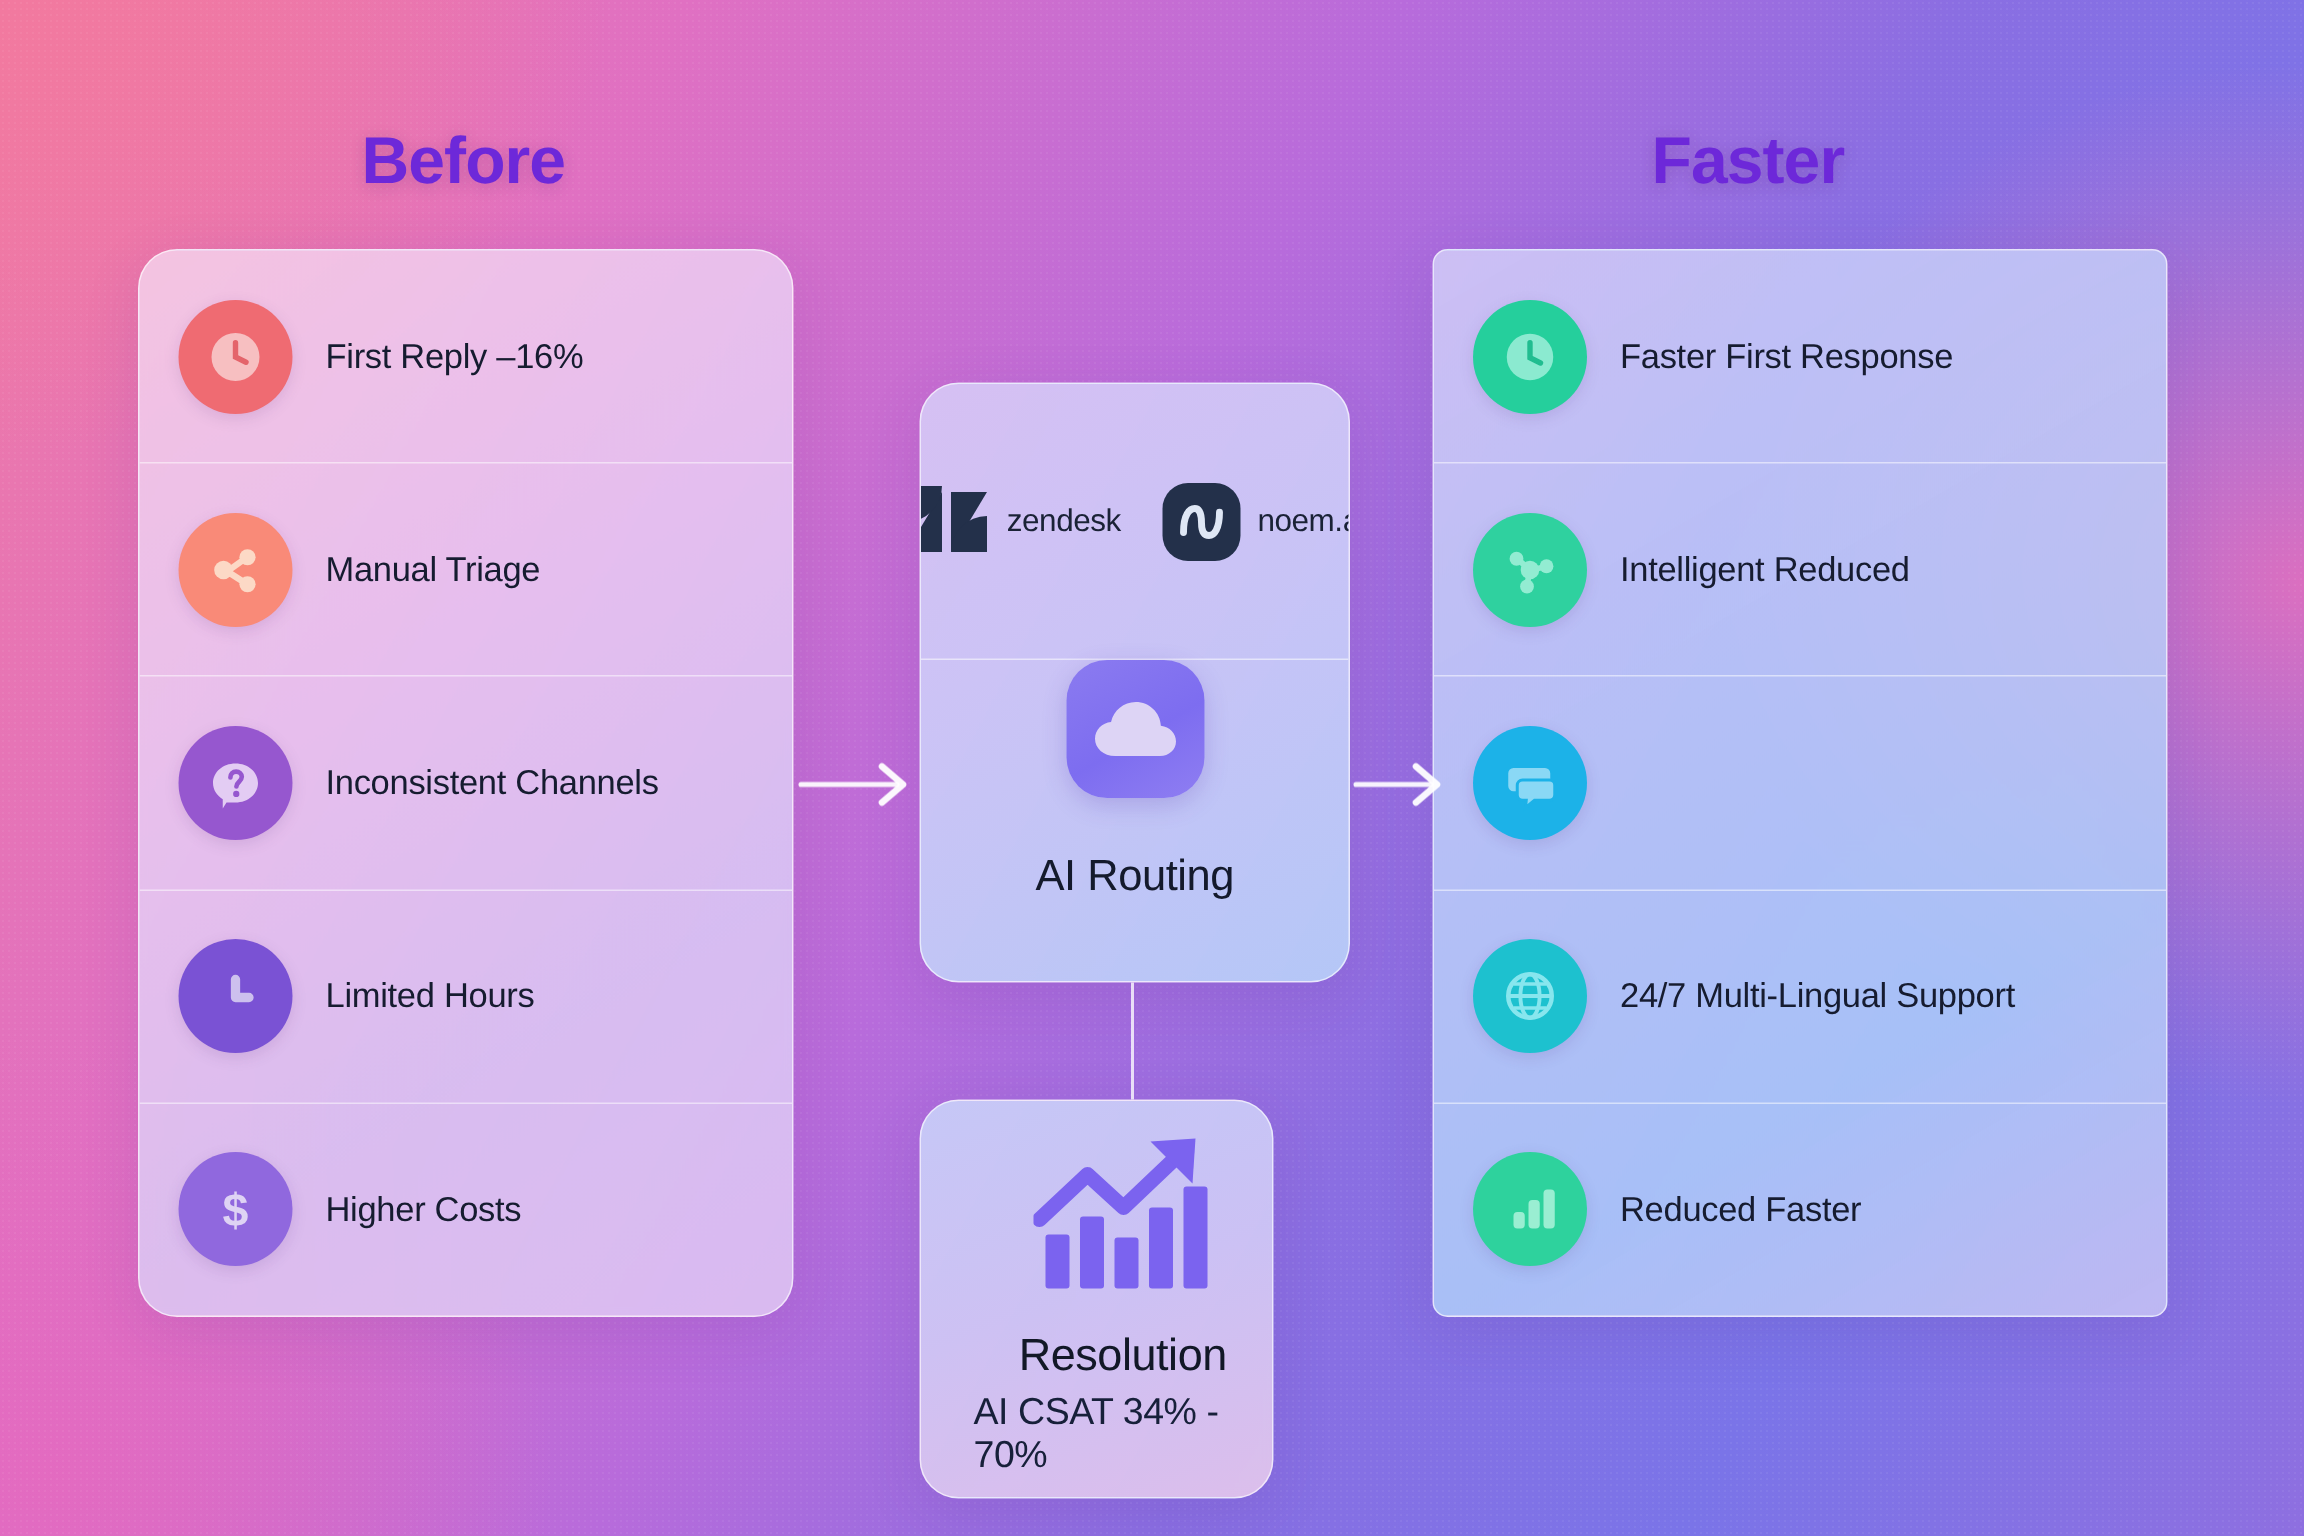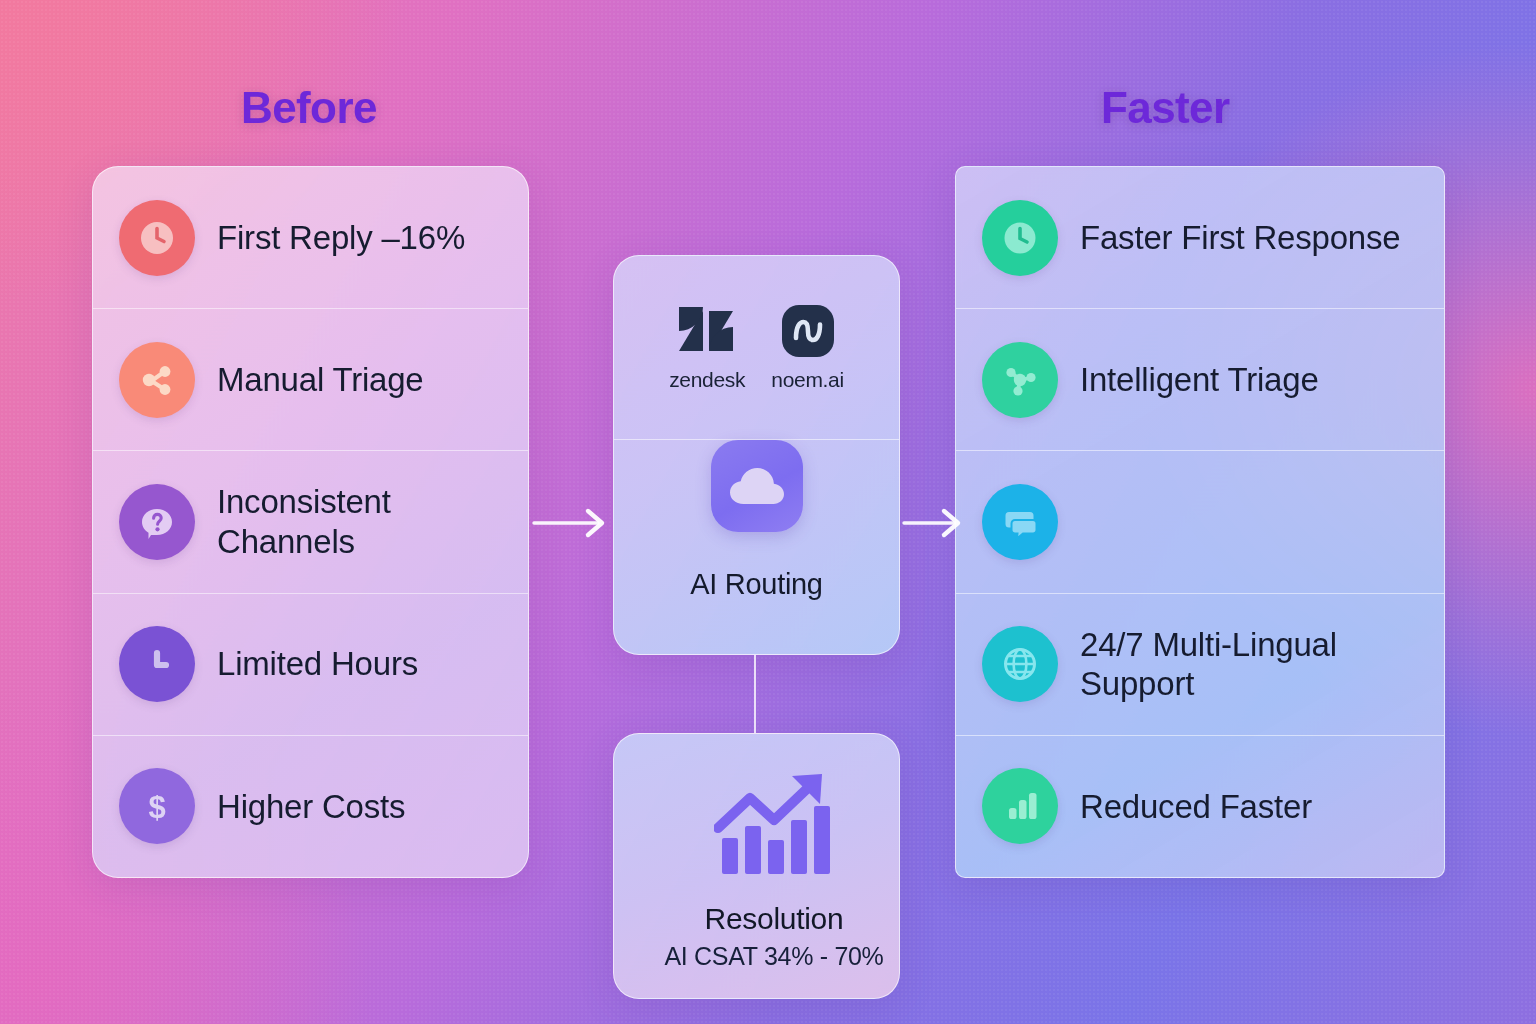--- a/index.html
+++ b/index.html
@@ -48,21 +48,21 @@
   #card-after {
     left:955px; top:166px; width:490px; height:712px;
     background:linear-gradient(150deg, rgba(213,211,249,0.80) 0%, rgba(190,208,250,0.82) 40%, rgba(176,208,250,0.82) 72%, rgba(203,200,245,0.80) 100%);
     border-radius:10px;
   }
   #card-hub {
     left:613px; top:255px; width:287px; height:400px;
     background:linear-gradient(155deg, rgba(216,206,248,0.86) 0%, rgba(205,210,250,0.86) 45%, rgba(186,214,250,0.86) 100%);
   }
   #card-metric {
-    left:613px; top:733px; width:287px; height:266px;
+    left:613px; top:733px; width:236px; height:266px;
     background:linear-gradient(160deg, rgba(201,212,250,0.88) 0%, rgba(211,205,246,0.88) 48%, rgba(231,201,236,0.88) 100%);
     padding-left:35px;
   }
 
   
   .rows { display:flex; flex-direction:column; height:100%; }
   .row {
     flex:1 1 0;
     display:flex;
     align-items:center;
@@ -74,35 +74,35 @@
 
   .badge {
     width:76px; height:76px; border-radius:50%;
     flex:0 0 76px;
     display:flex; align-items:center; justify-content:center;
     box-shadow:0 3px 10px rgba(70,30,110,0.13);
   }
   .badge svg { display:block; }
 
   .row-label {
-    font-size:33px;
+    font-size:23px;
     font-weight:500;
     color:#161c30;
     line-height:1.20;
     letter-spacing:-0.2px;
   }
 
   
   .hub-top {
     height:184px;
     border-bottom:1px solid rgba(255,255,255,0.55);
     display:flex; align-items:center; justify-content:center;
     gap:26px;
   }
-  .logo { display:flex; flex-direction:column; align-items:center; gap:9px; }
+  .logo { display:flex; flex-direction:row; align-items:center; gap:9px; }
   .logo-name { font-size:21px; font-weight:500; color:#1a2236; letter-spacing:-0.3px; }
 
   .hub-bottom {
     height:215px;
     display:flex; flex-direction:column; align-items:center; justify-content:flex-start;
     gap:36px;
   }
   .hub-icon {
     width:92px; height:92px; border-radius:27px;
     background:linear-gradient(150deg,#8b7bf0 0%, #7d6df0 55%, #8f7ef2 100%);
@@ -262,21 +262,21 @@
         <svg width="44" height="44" viewBox="0 0 44 44">
           <line x1="22" y1="22" x2="14" y2="15" stroke="#93ecd2" stroke-width="3.8" stroke-linecap="round"></line>
           <line x1="22" y1="22" x2="32" y2="20" stroke="#93ecd2" stroke-width="3.8" stroke-linecap="round"></line>
           <line x1="22" y1="22" x2="20" y2="32" stroke="#93ecd2" stroke-width="3.8" stroke-linecap="round"></line>
           <circle cx="22" cy="22" r="6.2" fill="#93ecd2"></circle>
           <circle cx="13" cy="14.5" r="4.6" fill="#93ecd2"></circle>
           <circle cx="33" cy="19.5" r="4.6" fill="#93ecd2"></circle>
           <circle cx="20" cy="33" r="4.6" fill="#93ecd2"></circle>
         </svg>
       </div>
-      <div class="row-label">Intelligent Triage</div>
+      <div class="row-label">Intelligent Reduced</div>
     </div>
 
     <div class="row">
       <div class="badge" style="background:#1cb2e8">
         <svg width="44" height="44" viewBox="0 0 44 44">
           <path d="M11 12 H32 A3.5 3.5 0 0 1 35.5 15.5 V24 A3.5 3.5 0 0 1 32 27.5 H11 A3.5 3.5 0 0 1 7.5 24 V15.5 A3.5 3.5 0 0 1 11 12 Z" fill="#8ad8f5"></path>
           <path d="M17 20 H35 A3.5 3.5 0 0 1 38.5 23.5 V30 A3.5 3.5 0 0 1 35 33.5 H25 L19 38.5 L19.5 33.5 H17 A3.5 3.5 0 0 1 13.5 30 V23.5 A3.5 3.5 0 0 1 17 20 Z" fill="#8ad8f5" stroke="#1cb2e8" stroke-width="2"></path>
         </svg>
       </div>
     </div>

